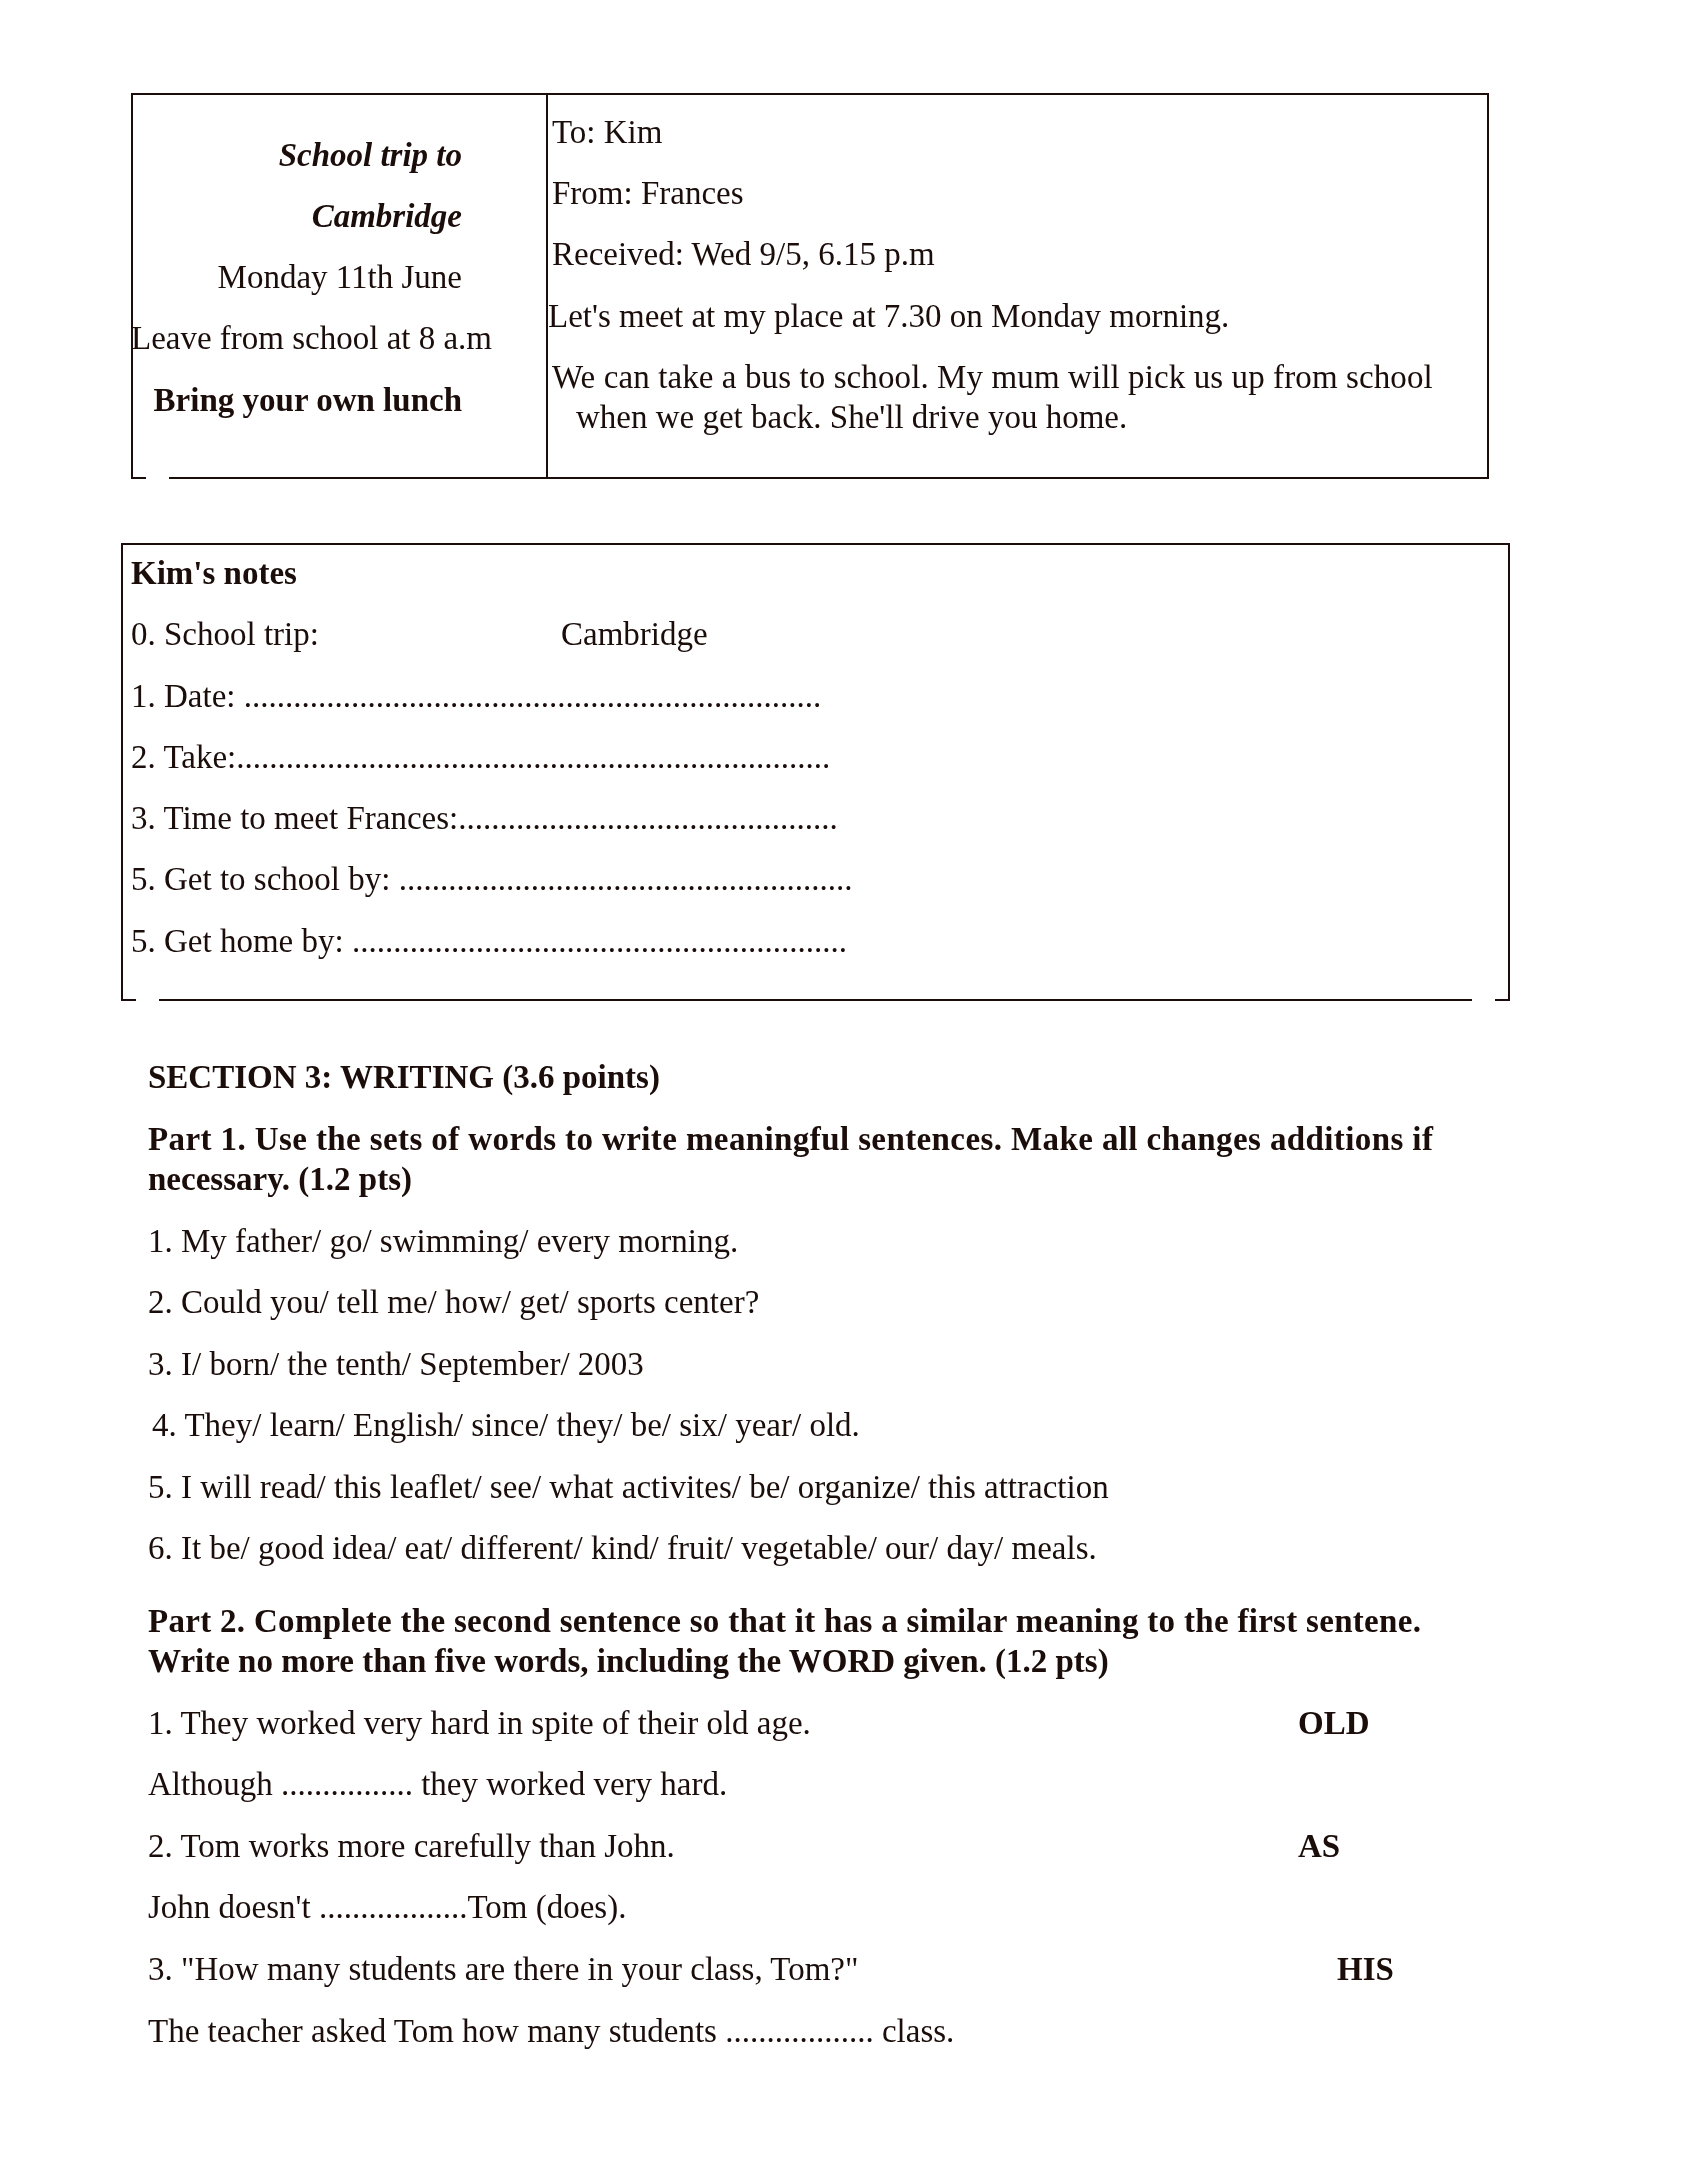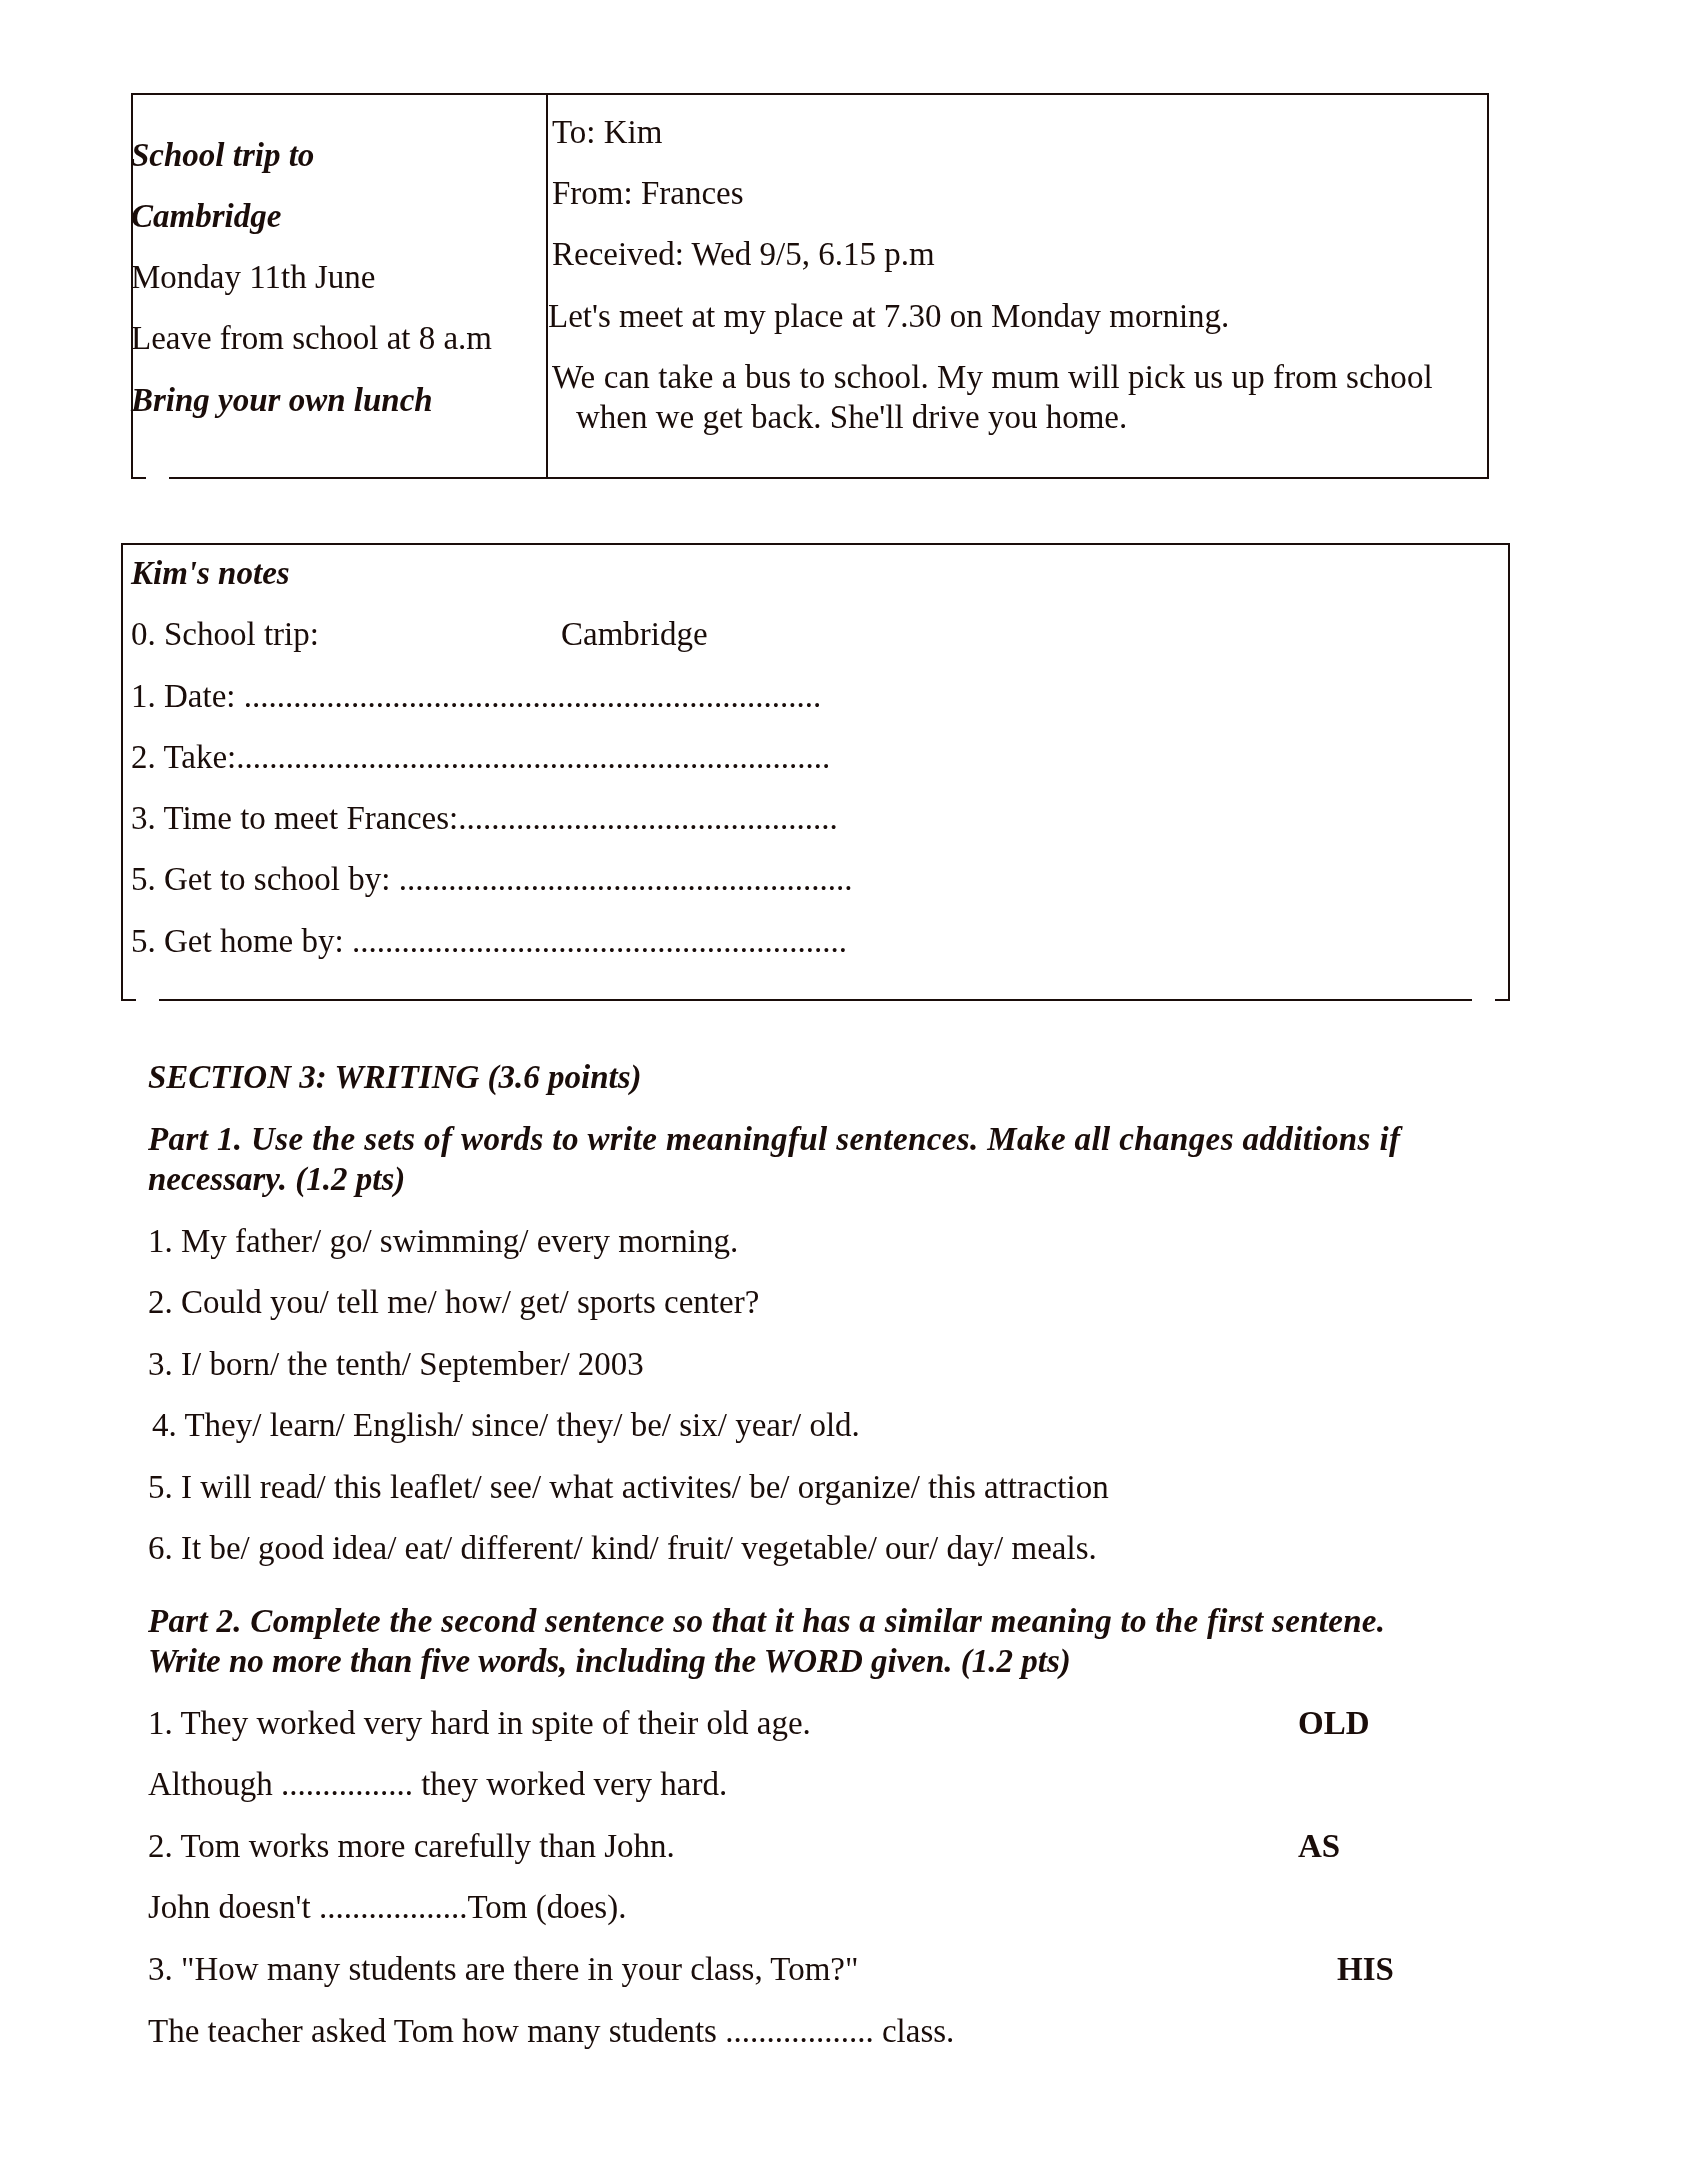--- a/index.html
+++ b/index.html
@@ -3,32 +3,32 @@
   <meta charset="utf-8">
   <style>
     html, body { margin: 0; padding: 0; background: #ffffff; }
     body {
       width: 1687px; height: 2183px; position: relative; overflow: hidden;
       font-family: "Liberation Serif", "DejaVu Serif", serif;
       color: #1a0d0a;
     }
     .abs { position: absolute; }
     .txt { font-size: 33px; line-height: 40px; white-space: nowrap; }
-    .bold { font-weight: bold; font-style: italic; }
+    .bold { font-weight: bold; }
     .ital { font-style: italic; }
 
     
     #box1 {
       left: 131px; top: 93px; width: 1358px; height: 386px;
       border: 2px solid #1a0d0a; box-sizing: border-box;
     }
     #box1-divider { left: 546px; top: 93px; width: 2px; height: 386px; background: #1a0d0a; }
     #box1 .gap-mask { left: 13.2px; bottom: -3.3px; width: 23px; height: 4.6px; background: #fff; }
 
-    .notice-line { left: 131px; width: 331px; text-align: left; }
+    .notice-line { left: 131px; width: 331px; text-align: right; }
 
     
     #box2 {
       left: 121px; top: 543px; width: 1389px; height: 458px;
       border: 2px solid #1a0d0a; box-sizing: border-box;
     }
     #box2 .gap-mask { left: 13.2px; bottom: -3.3px; width: 23px; height: 4.6px; background: #fff; }
     #box2 .gap-mask-r { right: 13.2px; bottom: -3.3px; width: 23px; height: 4.6px; background: #fff; }
 
     .word-given { left: 1298px; font-weight: bold; }

